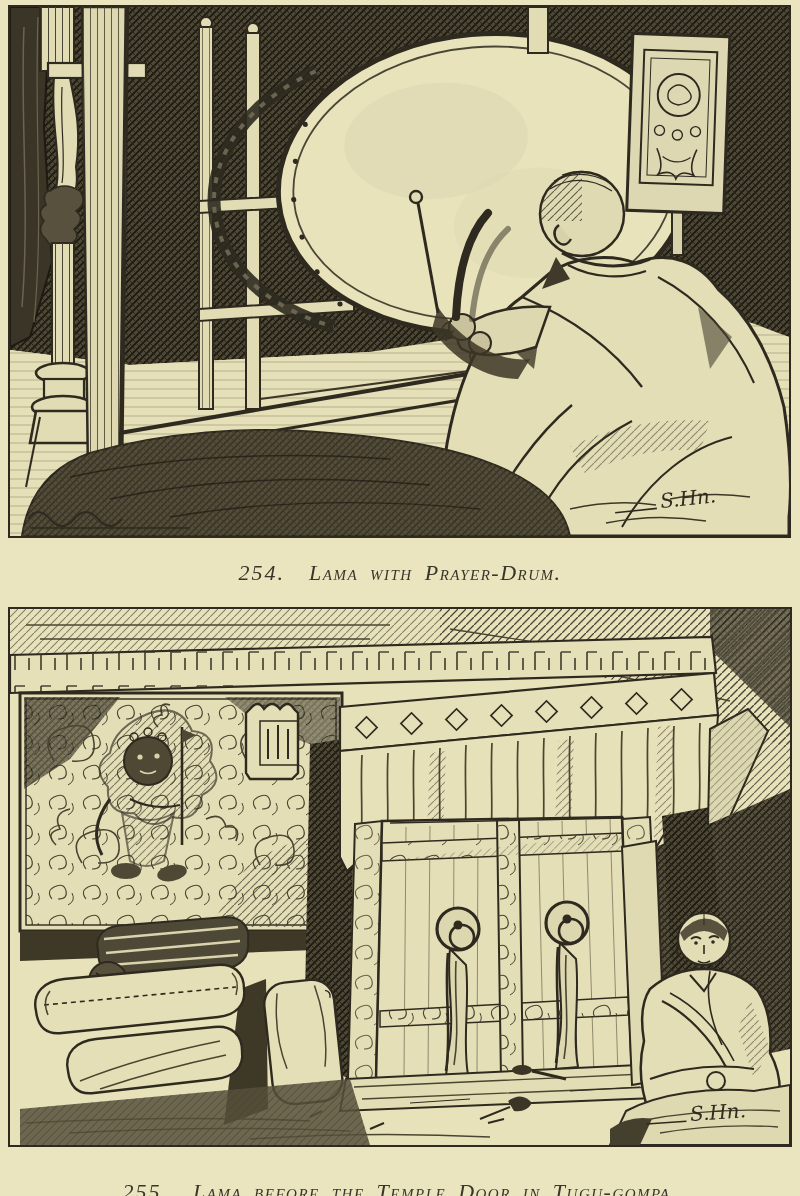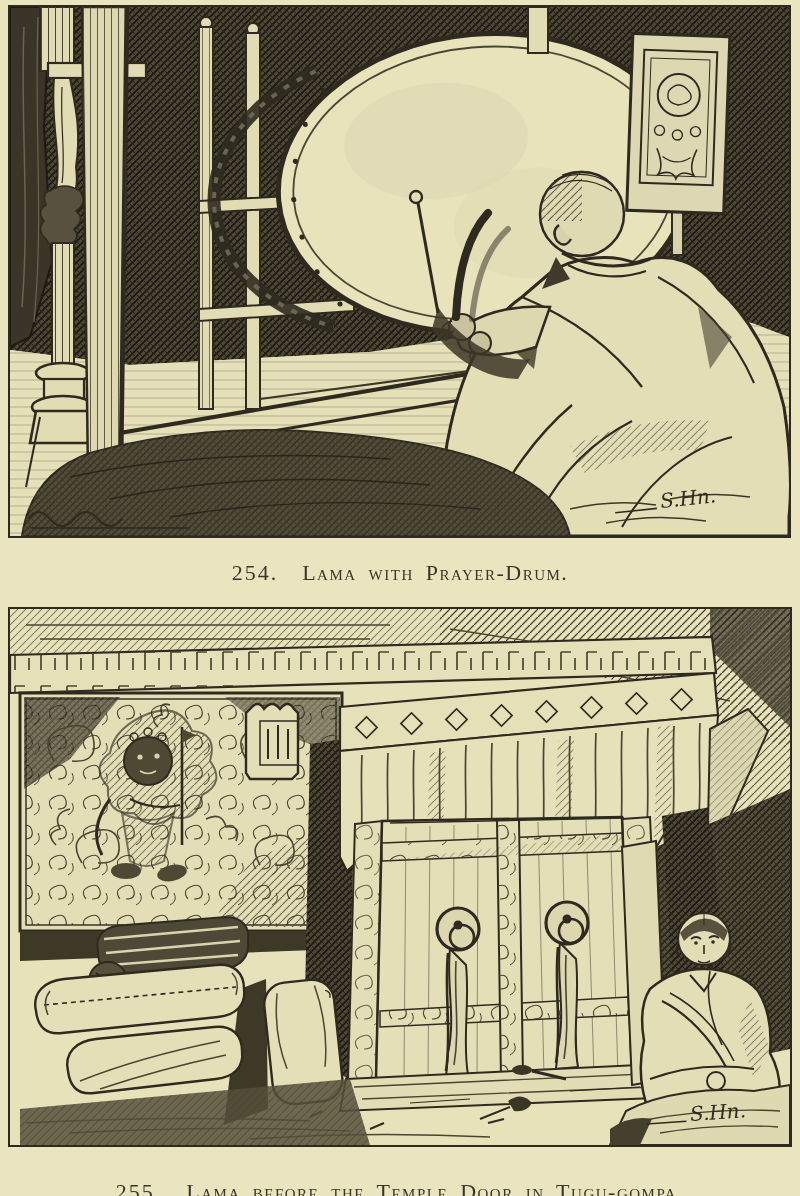--- a/index.html
+++ b/index.html
@@ -19,20 +19,21 @@
   .plate svg{display:block;width:100%;height:100%;}
   .caption{
     position:absolute;left:0;width:100%;
     text-align:center;
     color:#39352a;
     font-size:22px;
     font-variant:small-caps;
     letter-spacing:1.5px;
     word-spacing:5px;
     white-space:nowrap;
+    font-style:italic;
   }
   .caption-1{top:560px;}
   .caption-2{top:1179px;}
   .fig-num{margin-right:24px;letter-spacing:2px;}
   .sig{
     font-style:italic;
     font-family:"DejaVu Serif",serif;
     font-size:20px;
     fill:#2f2b20;
   }

